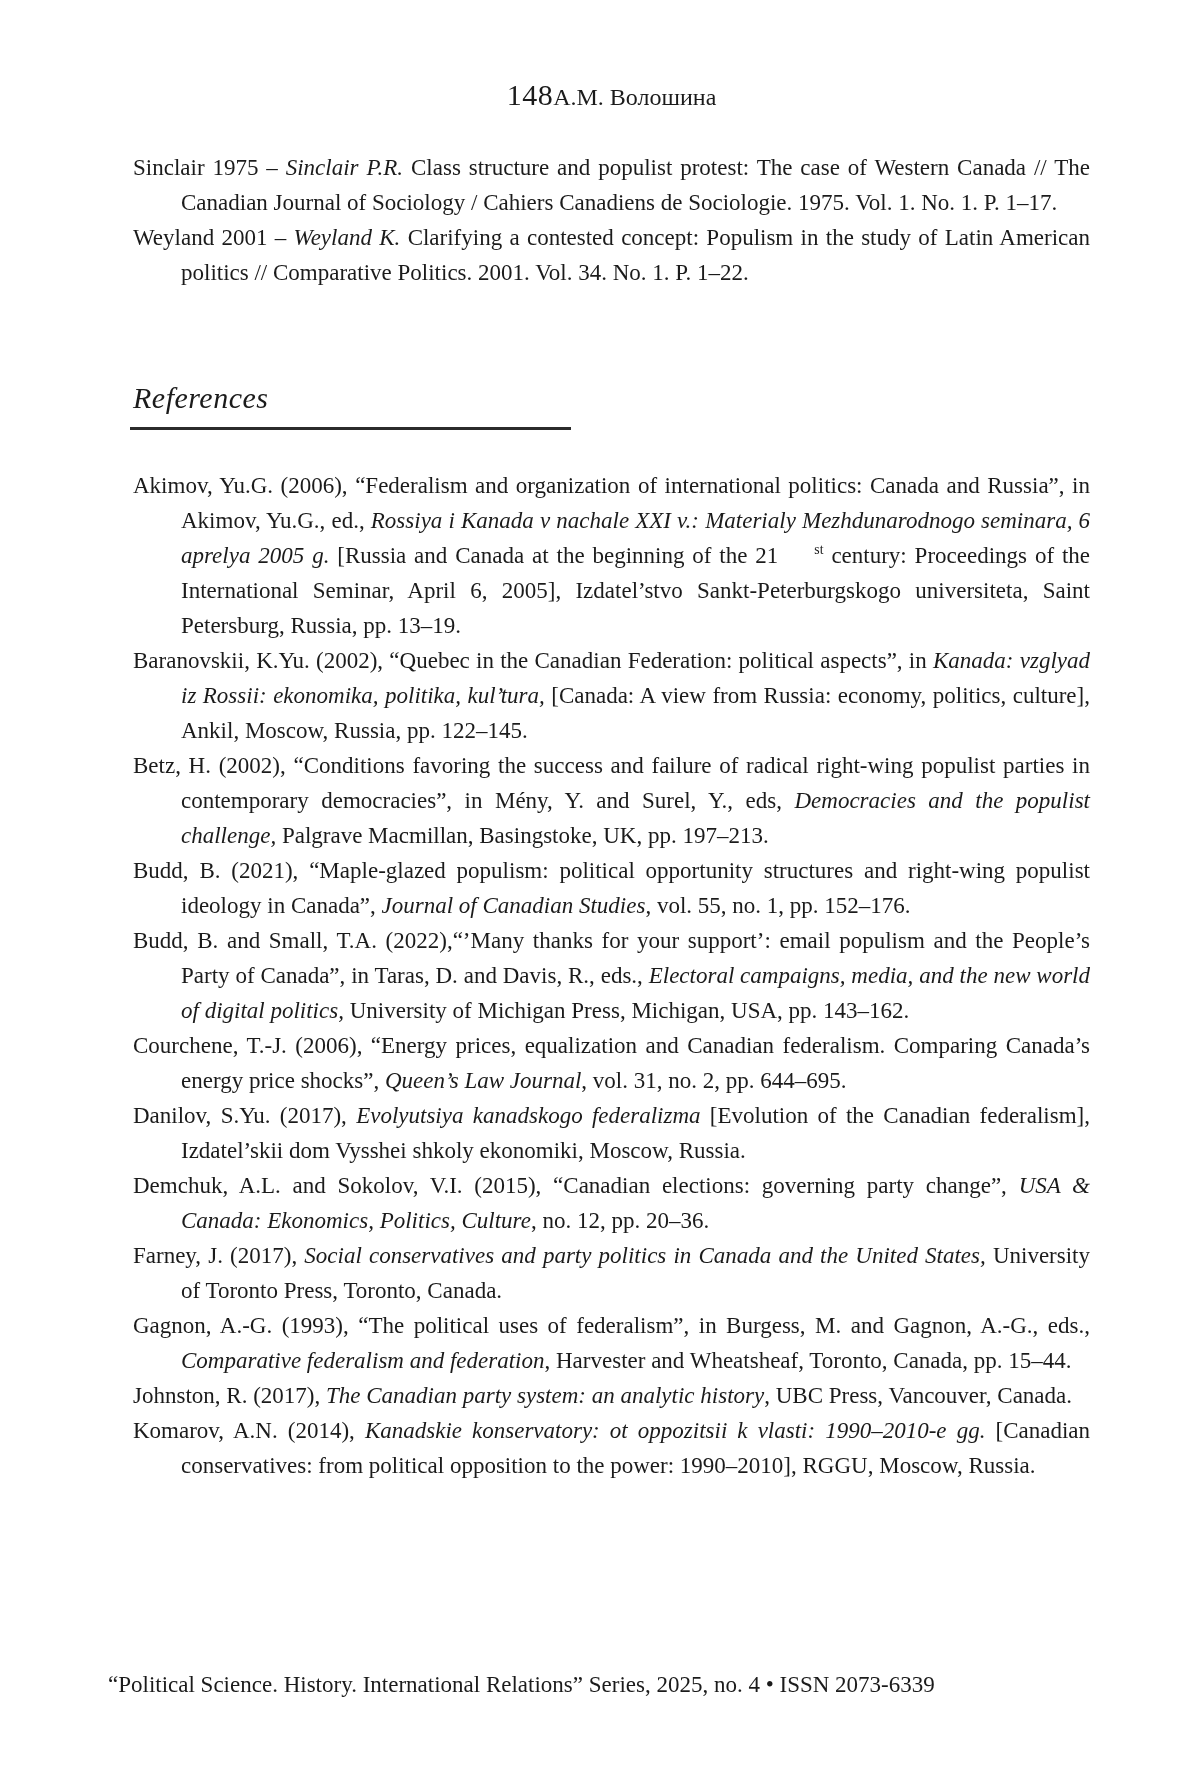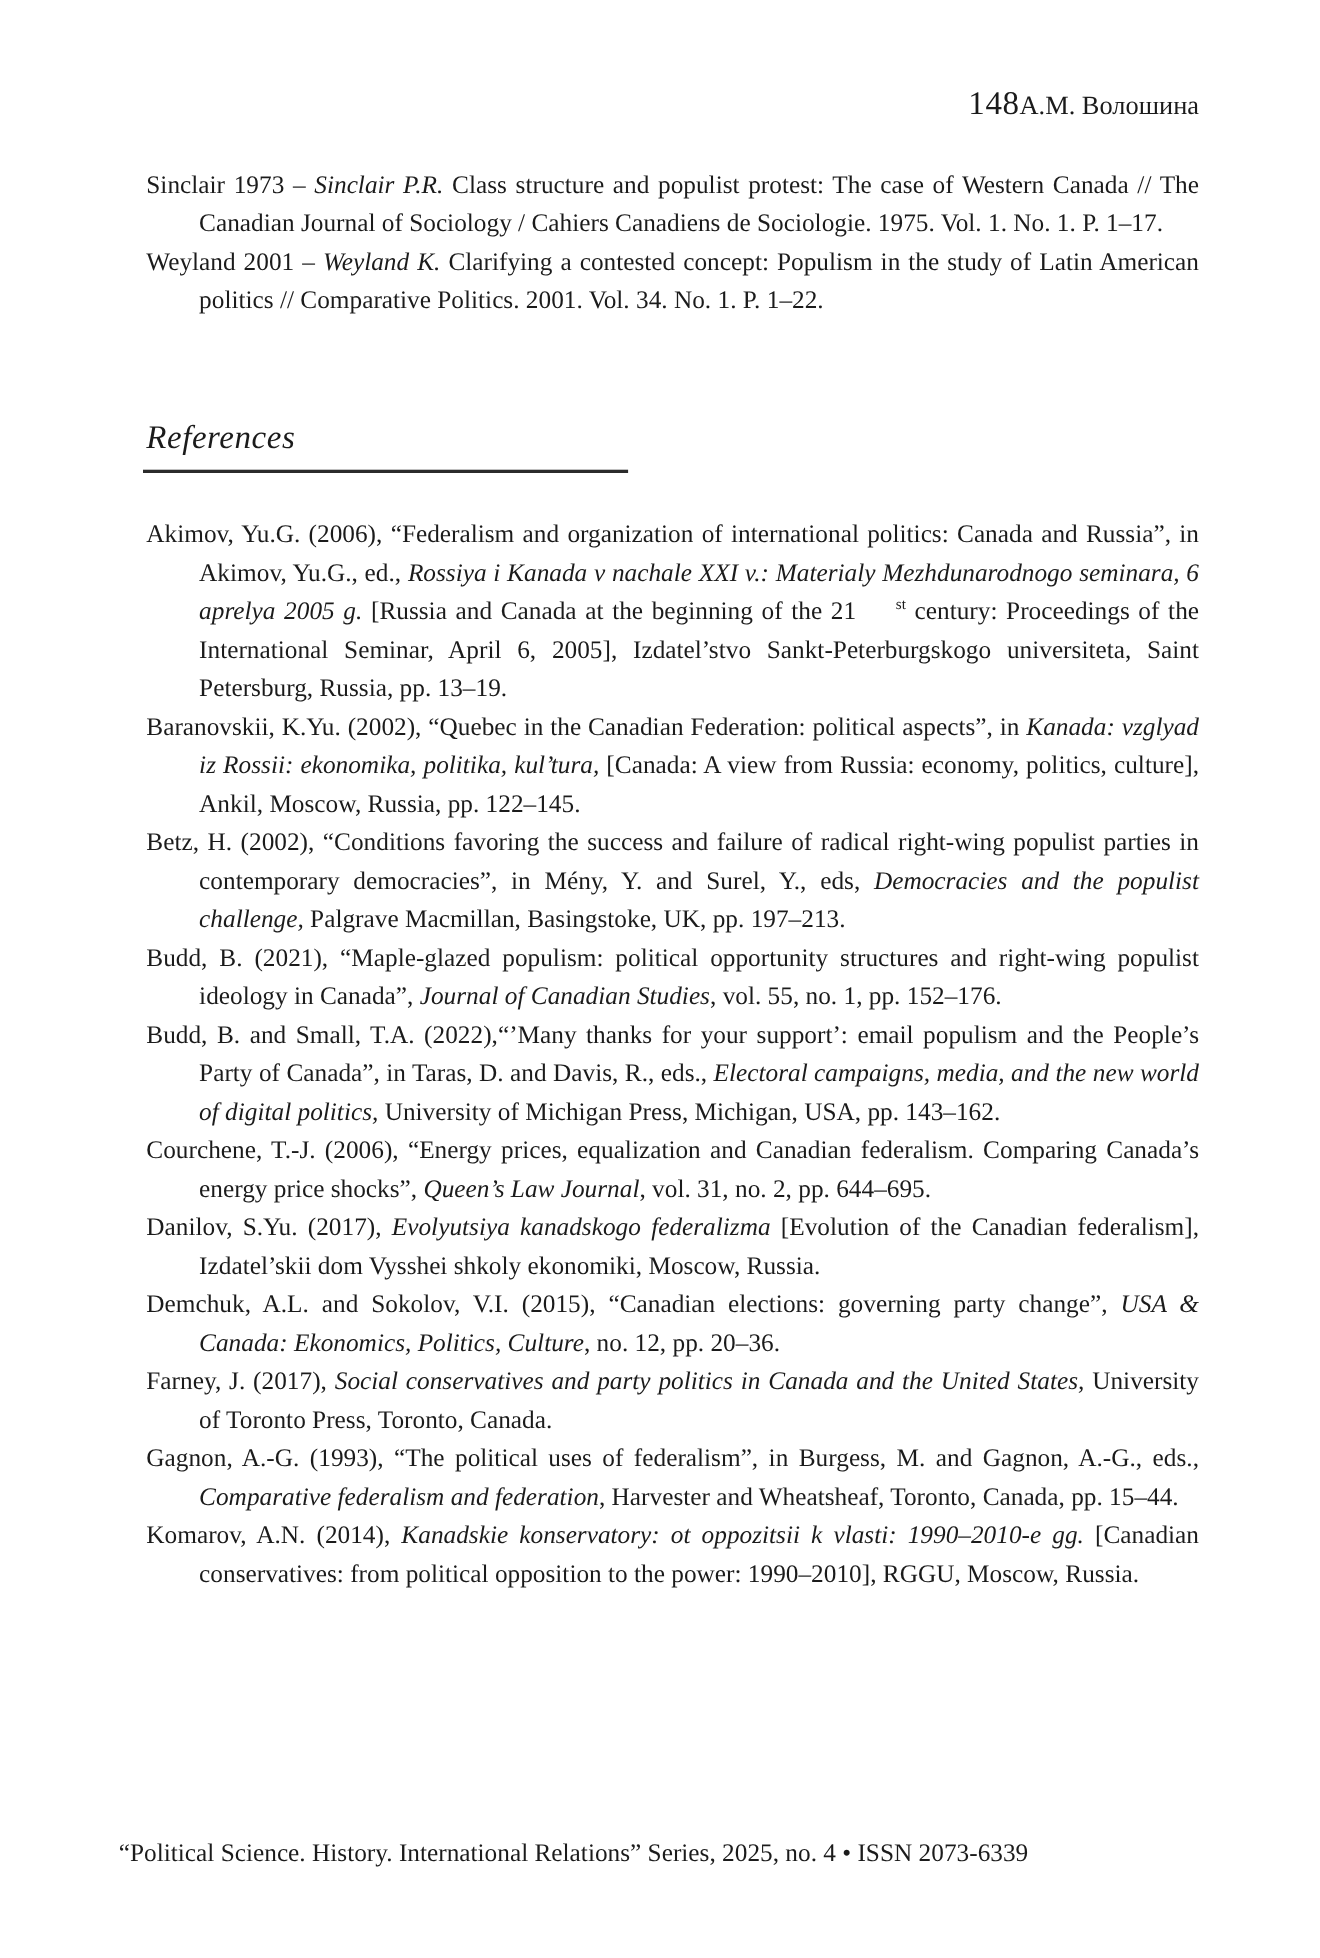--- a/index.html
+++ b/index.html
@@ -11,21 +11,21 @@
   }
   .page {
     position: relative;
     width: 1200px; height: 1780px;
     background: #ffffff;
     overflow: hidden;
   }
   .runhead-row {
     position: absolute;
     top: 78px; left: 133px; width: 957px;
-    display: flex; justify-content: flex-end; align-items: baseline;
+    display: flex; justify-content: center; align-items: baseline;
   }
   .page-number { font-size: 30px; letter-spacing: 0.5px; }
   .running-head { font-size: 24px; }
 
   .bib-top {
     position: absolute;
     top: 150px; left: 133px; width: 957px;
     font-size: 23px; line-height: 35px;
     text-align: justify;
   }
@@ -67,36 +67,37 @@
 <body>
 
 <div class="page">
 
   <div class="runhead-row">
     <span class="page-number">148</span>
     <span class="running-head">А.М. Волошина</span>
   </div>
 
   <div class="bib-top">
-      <div class="ref-entry"><span>Sinclair 1973 – </span><em>Sinclair P.R.</em><span> Class structure and populist protest: The case of Western Canada // The Canadian Journal of Sociology / Cahiers Canadiens de Sociologie. 1975. Vol. 1. No. 1. P. 1–17.</span></div>
+      <div class="ref-entry"><span>Sinclair 1975 – </span><em>Sinclair P.R.</em><span> Class structure and populist protest: The case of Western Canada // The Canadian Journal of Sociology / Cahiers Canadiens de Sociologie. 1975. Vol. 1. No. 1. P. 1–17.</span></div>
       <div class="ref-entry"><span>Weyland 2001 – </span><em>Weyland K.</em><span> Clarifying a contested concept: Populism in the study of Latin American politics // Comparative Politics. 2001. Vol. 34. No. 1. P. 1–22.</span></div>
     </div>
 
   <h2 class="references-heading">References</h2>
   <div class="heading-rule"></div>
 
   <div class="ref-list">
       <div class="ref-entry"><span>Akimov, Yu.G. (2006), “Federalism and organization of international politics: Canada and Russia”, in Akimov, Yu.G., ed., </span><em>Rossiya i Kanada v nachale XXI v.: Materialy Mezhdunarodnogo seminara, 6 aprelya 2005 g.</em><span> [Russia and Canada at the beginning of the 21</span><sup>st</sup><span> century: Proceedings of the International Seminar, April 6, 2005], Izdatel’stvo Sankt-Peterburgskogo universiteta, Saint Petersburg, Russia, pp. 13–19.</span></div>
       <div class="ref-entry"><span>Baranovskii, K.Yu. (2002), “Quebec in the Canadian Federation: political aspects”, in </span><em>Kanada: vzglyad iz Rossii: ekonomika, politika, kul’tura,</em><span> [Canada: A view from Russia: economy, politics, culture], Ankil, Moscow, Russia, pp. 122–145.</span></div>
       <div class="ref-entry"><span>Betz, H. (2002), “Conditions favoring the success and failure of radical right-wing populist parties in contemporary democracies”, in Mény, Y. and Surel, Y., eds, </span><em>Democracies and the populist challenge,</em><span> Palgrave Macmillan, Basingstoke, UK, pp. 197–213.</span></div>
       <div class="ref-entry"><span>Budd, B. (2021), “Maple-glazed populism: political opportunity structures and right-wing populist ideology in Canada”, </span><em>Journal of Canadian Studies</em><span>, vol. 55, no. 1, pp. 152–176.</span></div>
       <div class="ref-entry"><span>Budd, B. and Small, T.A. (2022),“’Many thanks for your support’: email populism and the People’s Party of Canada”, in Taras, D. and Davis, R., eds., </span><em>Electoral campaigns, media, and the new world of digital politics,</em><span> University of Michigan Press, Michigan, USA, pp. 143–162.</span></div>
       <div class="ref-entry"><span>Courchene, T.-J. (2006), “Energy prices, equalization and Canadian federalism. Comparing Canada’s energy price shocks”, </span><em>Queen’s Law Journal</em><span>, vol. 31, no. 2, pp. 644–695.</span></div>
       <div class="ref-entry"><span>Danilov, S.Yu. (2017), </span><em>Evolyutsiya kanadskogo federalizma</em><span> [Evolution of the Canadian federalism], Izdatel’skii dom Vysshei shkoly ekonomiki, Moscow, Russia.</span></div>
       <div class="ref-entry"><span>Demchuk, A.L. and Sokolov, V.I. (2015), “Canadian elections: governing party change”, </span><em>USA &amp; Canada: Ekonomics, Politics, Culture</em><span>, no. 12, pp. 20–36.</span></div>
       <div class="ref-entry"><span>Farney, J. (2017), </span><em>Social conservatives and party politics in Canada and the United States,</em><span> University of Toronto Press, Toronto, Canada.</span></div>
       <div class="ref-entry"><span>Gagnon, A.-G. (1993), “The political uses of federalism”, in Burgess, M. and Gagnon, A.-G., eds., </span><em>Comparative federalism and federation</em><span>, Harvester and Wheatsheaf, Toronto, Canada, pp. 15–44.</span></div>
+      <div class="ref-entry"><span>Johnston, R. (2017), </span><em>The Canadian party system: an analytic history</em><span>, UBC Press, Vancouver, Canada.</span></div>
       <div class="ref-entry"><span>Komarov, A.N. (2014), </span><em>Kanadskie konservatory: ot oppozitsii k vlasti: 1990–2010-e gg.</em><span> [Canadian conservatives: from political opposition to the power: 1990–2010], RGGU, Moscow, Russia.</span></div>
     </div>
 
   <div class="page-footer">“Political Science. History. International Relations” Series, 2025, no. 4 • ISSN 2073-6339</div>
 
 </div>
 
 </body></html>

